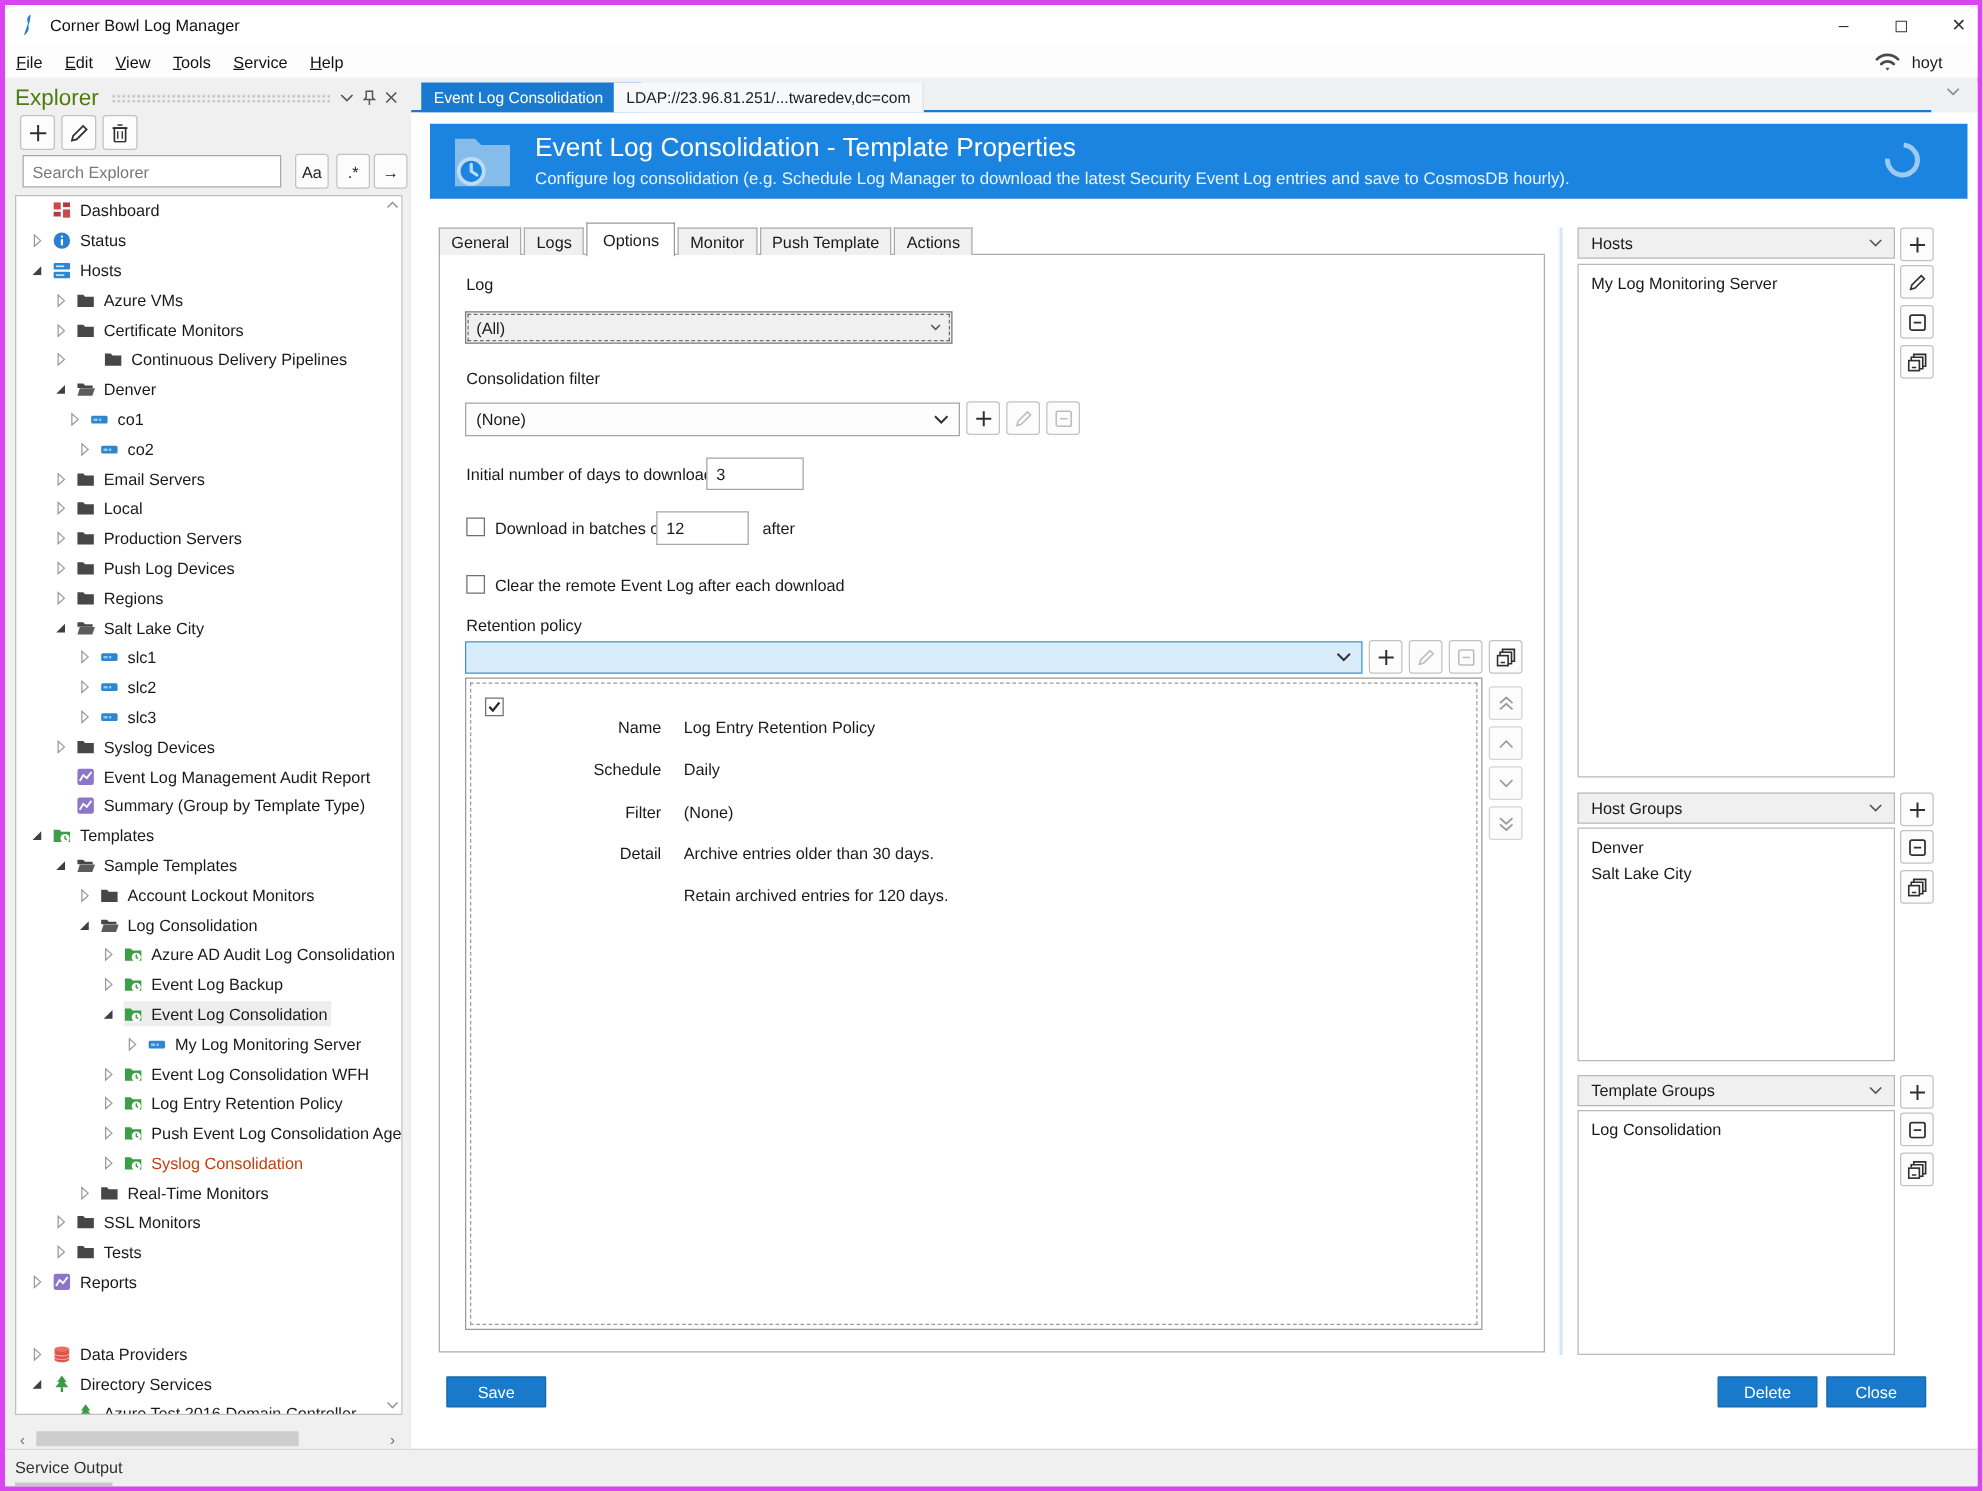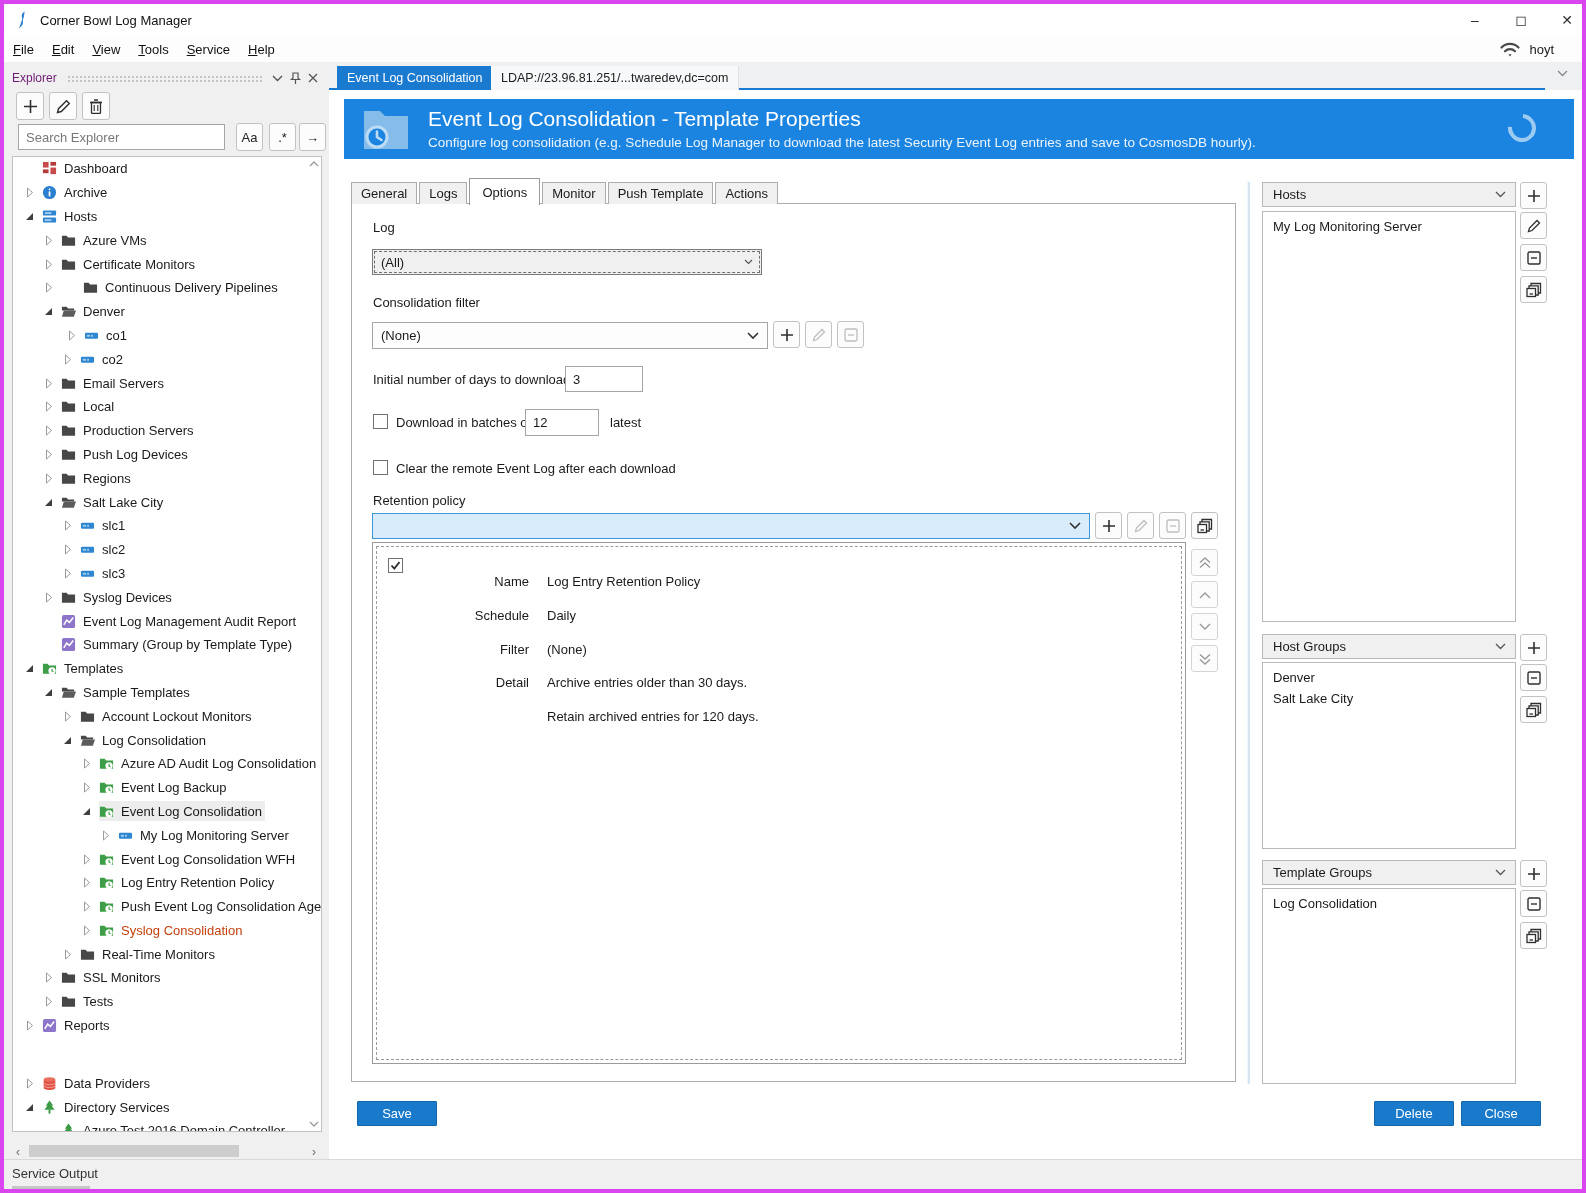--- a/index.html
+++ b/index.html
@@ -16,21 +16,21 @@
   .win-controls{ position:absolute; right:0; top:0; height:32px; display:flex; }
   .win-btn{ width:46px; height:32px; display:flex; align-items:center; justify-content:center; color:#333; font-size:14px; background:transparent; border:none; font-family:"Liberation Sans",sans-serif; }
   
   .menubar{ position:absolute; left:0; top:32px; width:1586px; height:26px; background:#fdfdfd; display:flex; align-items:center; }
   .menu-item{ padding:4px 9px; color:#111; cursor:default; }
   .menu-item u{ text-decoration:underline; }
   .menubar-right{ position:absolute; right:36px; top:0; height:26px; display:flex; align-items:center; gap:8px; }
   
   .explorer{ position:absolute; left:8px; top:62px; width:310px; height:1093px; }
   .exp-header{ position:absolute; left:0; top:2px; width:310px; height:20px; display:flex; align-items:center; }
-  .exp-title{ font-size:12px; color:#701a75; margin-right:6px; }
+  .exp-title{ font-size:18px; color:#4d7c0f; margin-right:6px; }
   .exp-grip{ flex:1; height:7px; margin:0 4px;
     background-image:radial-gradient(#c3c3c3 1px, transparent 1.2px); background-size:4px 4px; }
   .exp-hicon{ width:18px; height:18px; display:flex; align-items:center; justify-content:center; color:#555; }
   .exp-toolbar{ position:absolute; left:4px; top:26px; display:flex; gap:5px; }
   .icon-btn{ width:28px; height:28px; background:#fcfcfc; border:1px solid #c2c2c2; border-radius:3px;
     display:flex; align-items:center; justify-content:center; }
   .icon-btn.small{ width:27px; height:27px; }
   .icon-btn.disabled svg *{ stroke:#bdbdbd !important; fill-opacity:1; }
   .search-row{ position:absolute; left:4px; top:58px; width:306px; }
   .search-input{ position:absolute; left:2px; top:0; width:207px; height:26px; border:1px solid #a6a6a6; background:#fff;
@@ -208,21 +208,21 @@
               </svg>
             </span>
             <span class="tsel">
               <span class="ticon">
                 <svg width="15" height="15" viewBox="0 0 16 16">
                   <circle cx="8" cy="8" r="7" fill="#2b7fd0"></circle>
                   <rect x="7.1" y="3.6" width="1.9" height="1.9" rx="0.9" fill="#fff"></rect>
                   <rect x="7.1" y="6.6" width="1.9" height="5.6" rx="0.9" fill="#fff"></rect>
                 </svg>
               </span>
-              <span class="tlabel">Archive</span>
+              <span class="tlabel">Status</span>
             </span>
           </div>
           <div class="tree-row" style="padding-left: 10px;">
             <span class="tw">
               <svg width="9" height="9" viewBox="0 0 9 9">
                 <path d="M8 1 V8 H1 Z" fill="#3f3f3f"></path>
               </svg>
             </span>
             <span class="tsel">
               <span class="ticon">
@@ -290,21 +290,21 @@
             <span class="tsel">
               <span class="ticon">
                 <svg width="15" height="15" viewBox="0 0 16 16">
                   <path d="M1 3 h5 l1.5 1.7 H14 V6.8 H1 z" fill="#474747"></path>
                   <path d="M1 13.5 L3 7 h13 l-2.3 6.5 z" fill="#5c5c5c"></path>
                 </svg>
               </span>
               <span class="tlabel">Denver</span>
             </span>
           </div>
-          <div class="tree-row" style="padding-left: 52px; align-items: center;">
+          <div class="tree-row" style="padding-left: 40px; align-items: center;">
             <span class="tw">
               <svg width="8" height="11" viewBox="0 0 8 11">
                 <path d="M1.5 1 L6.5 5.5 L1.5 10 Z" fill="#fff" stroke="#9a9a9a" stroke-width="1"></path>
               </svg>
             </span>
             <span class="tsel">
               <span class="ticon">
                 <svg width="15" height="15" viewBox="0 0 16 16">
                   <rect x="1" y="5" width="14" height="6.5" rx="1.3" fill="#2e86d0"></rect>
                   <rect x="3" y="7.3" width="3.4" height="2" fill="#9fccee"></rect>
@@ -927,21 +927,21 @@
           <path d="M4 7 H10" stroke="#bdbdbd" stroke-width="1.3"></path>
         </svg>
     </button>
 
     <div class="fl" style="left:21px; top:168px;">Initial number of days to download</div>
     <input class="tinput" style="left: 213px; top: 162px; width: 78px; height: 26px;" value="3">
 
     <div class="cb" style="left:21px; top:210px;"></div>
     <div class="fl" style="left:44px; top:211px;">Download in batches of</div>
     <input class="tinput" style="left: 173px; top: 205px; width: 74px; height: 27px;" value="12">
-    <div class="fl" style="left:258px; top:211px;">latest</div>
+    <div class="fl" style="left:258px; top:211px;">after</div>
 
     <div class="cb" style="left:21px; top:256px;"></div>
     <div class="fl" style="left:44px; top:257px;">Clear the remote Event Log after each download</div>
 
     <div class="fl" style="left:21px; top:289px;">Retention policy</div>
     <div class="combo hl" style="left:20px; top:309px; width:718px; height:26px;">
       <span></span>
       <span class="chev">
           <svg width="12" height="8" viewBox="0 0 12 8">
             <path d="M1 1 L6 6 L11 1" fill="none" stroke="#333" stroke-width="1.6"></path>

